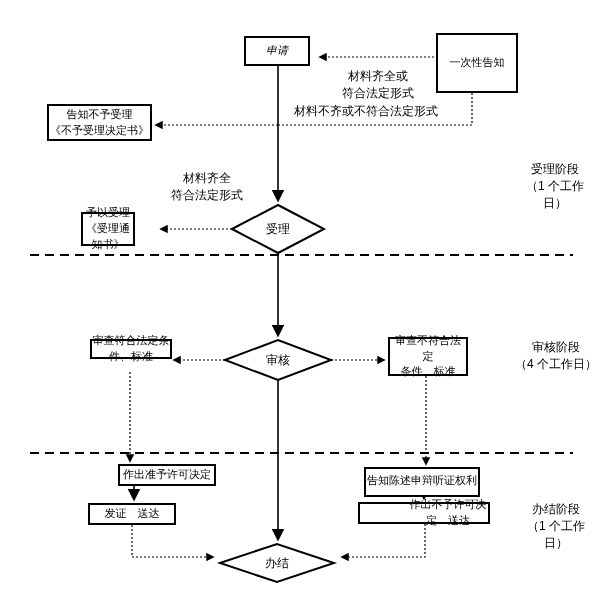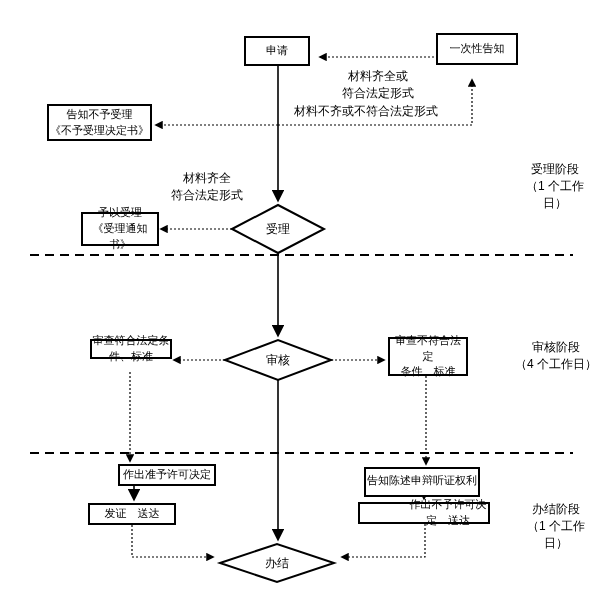--- a/index.html
+++ b/index.html
@@ -58,25 +58,25 @@
     <line x1="130" y1="372" x2="130" y2="461" stroke="#000" stroke-width="1.2" stroke-dasharray="2 2" marker-end="url(#arrd)"></line>
     <line x1="426" y1="376" x2="426" y2="464" stroke="#000" stroke-width="1.2" stroke-dasharray="2 2" marker-end="url(#arrd)"></line>
     <polyline points="132,525 132,557 213,557" fill="none" stroke="#000" stroke-width="1.2" stroke-dasharray="2 2" marker-end="url(#arrd)"></polyline>
     <polyline points="425,524 425,557 342,557" fill="none" stroke="#000" stroke-width="1.2" stroke-dasharray="2 2" marker-end="url(#arrd)"></polyline>
 
     <polygon points="232,229 278,205 324,229 278,253" fill="#fff" stroke="#000" stroke-width="2"></polygon>
     <polygon points="225,360 278,340 331,360 278,380" fill="#fff" stroke="#000" stroke-width="2"></polygon>
     <polygon points="220,563 277,544 334,563 277,582" fill="#fff" stroke="#000" stroke-width="2"></polygon>
   </svg>
 
-  <div class="box" style="left:244px;top:36px;width:66px;height:30px;">申请</div>
-  <div class="box" style="left:436px;top:33px;width:82px;height:32px;">一次性告知</div>
+  <div class="box" style="left:244px;top:36px;width:66px;height:30px;font-style:italic;">申请</div>
+  <div class="box" style="left:436px;top:33px;width:82px;height:60px;">一次性告知</div>
   <div class="box" style="left:47px;top:104px;width:105px;height:37px;">告知不予受理
 《不予受理决定书》</div>
-  <div class="box" style="left:81px;top:212px;width:78px;height:34px;">予以受理
+  <div class="box" style="left:81px;top:212px;width:54px;height:34px;">予以受理
 《受理通知书》</div>
   <div class="box" style="left:90px;top:339px;width:82px;height:20px;">审查符合法定条
 件、标准</div>
   <div class="box" style="left:388px;top:337px;width:80px;height:39px;">审查不符合法定
 条件、标准</div>
   <div class="box" style="left:92px;top:464px;width:98px;height:22px;margin-left:26px;">作出准予许可决定</div>
   <div class="box" style="left:88px;top:503px;width:88px;height:22px;">发证　送达</div>
   <div class="box" style="left:364px;top:467px;width:116px;height:30px;font-family:Liberation Mono, monospace;">告知陈述申辩听证权利</div>
   <div class="box" style="left:358px;top:502px;width:132px;height:22px;padding-left:48px;">作出不予许可决定　送达</div>
 

